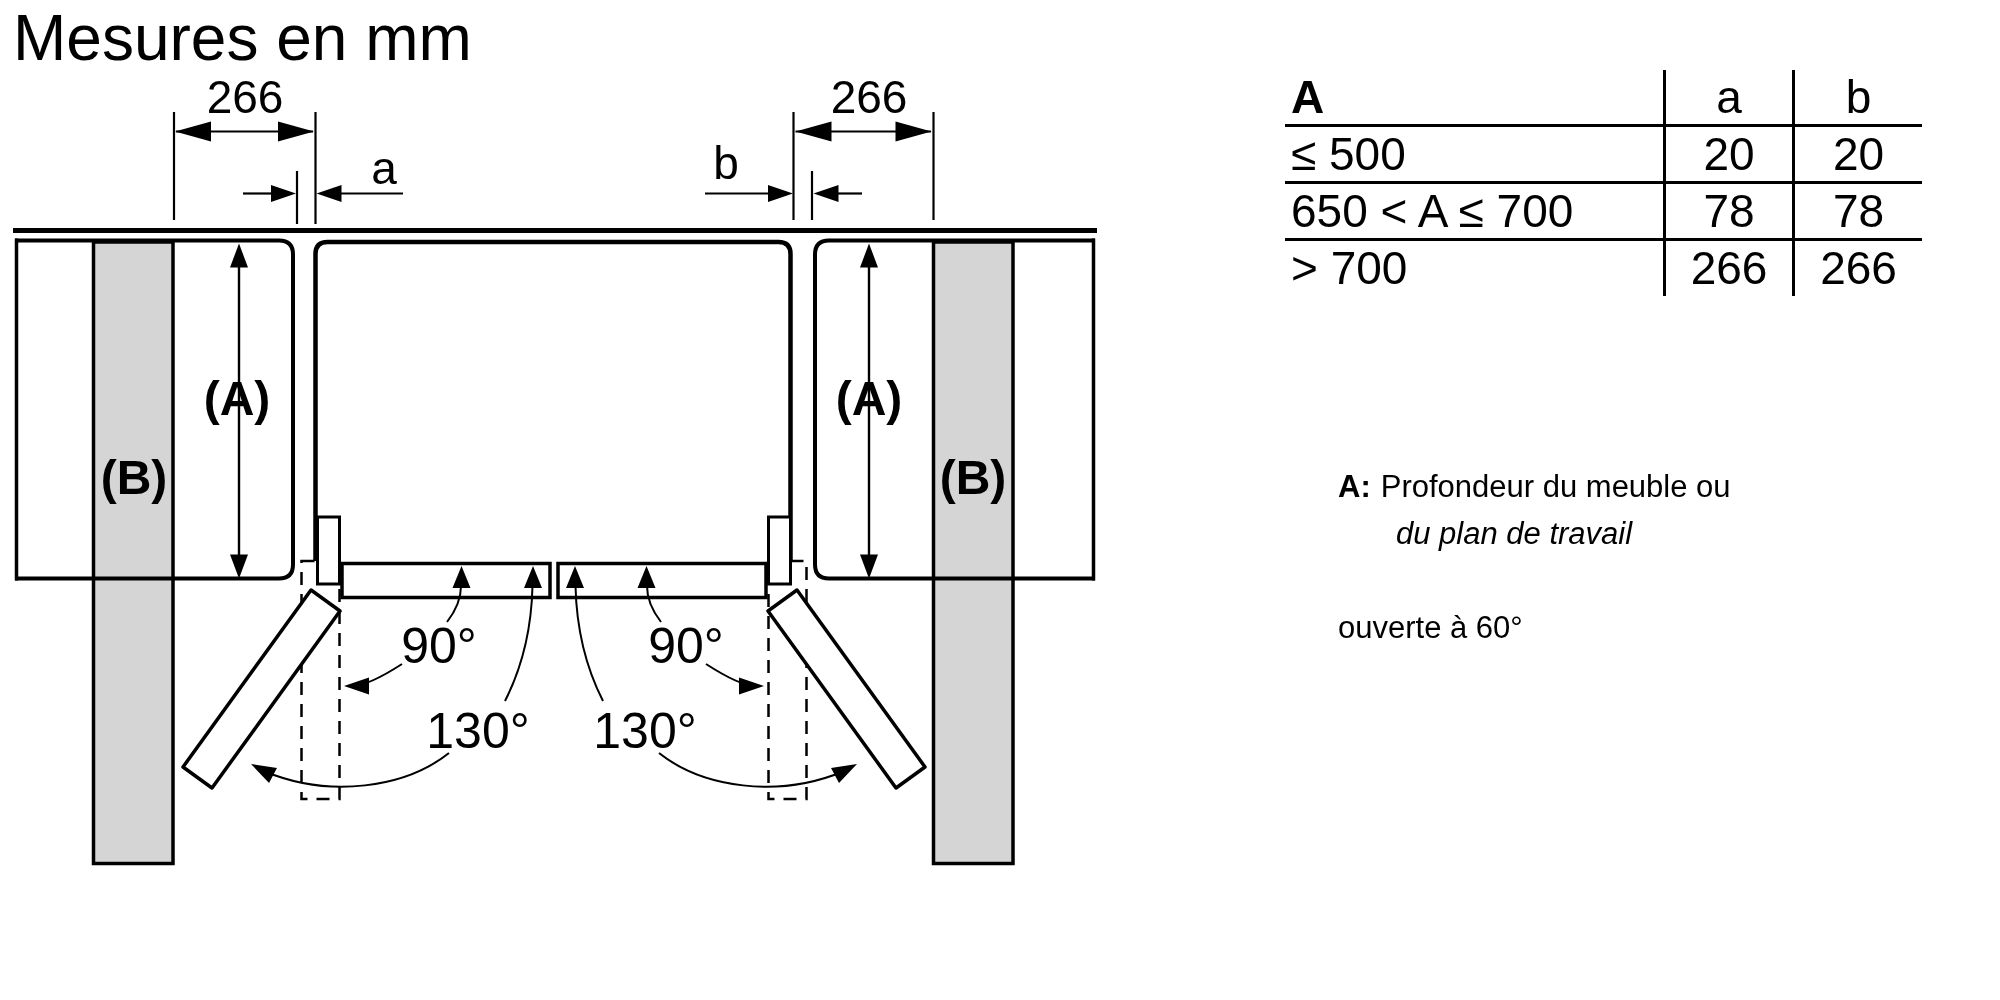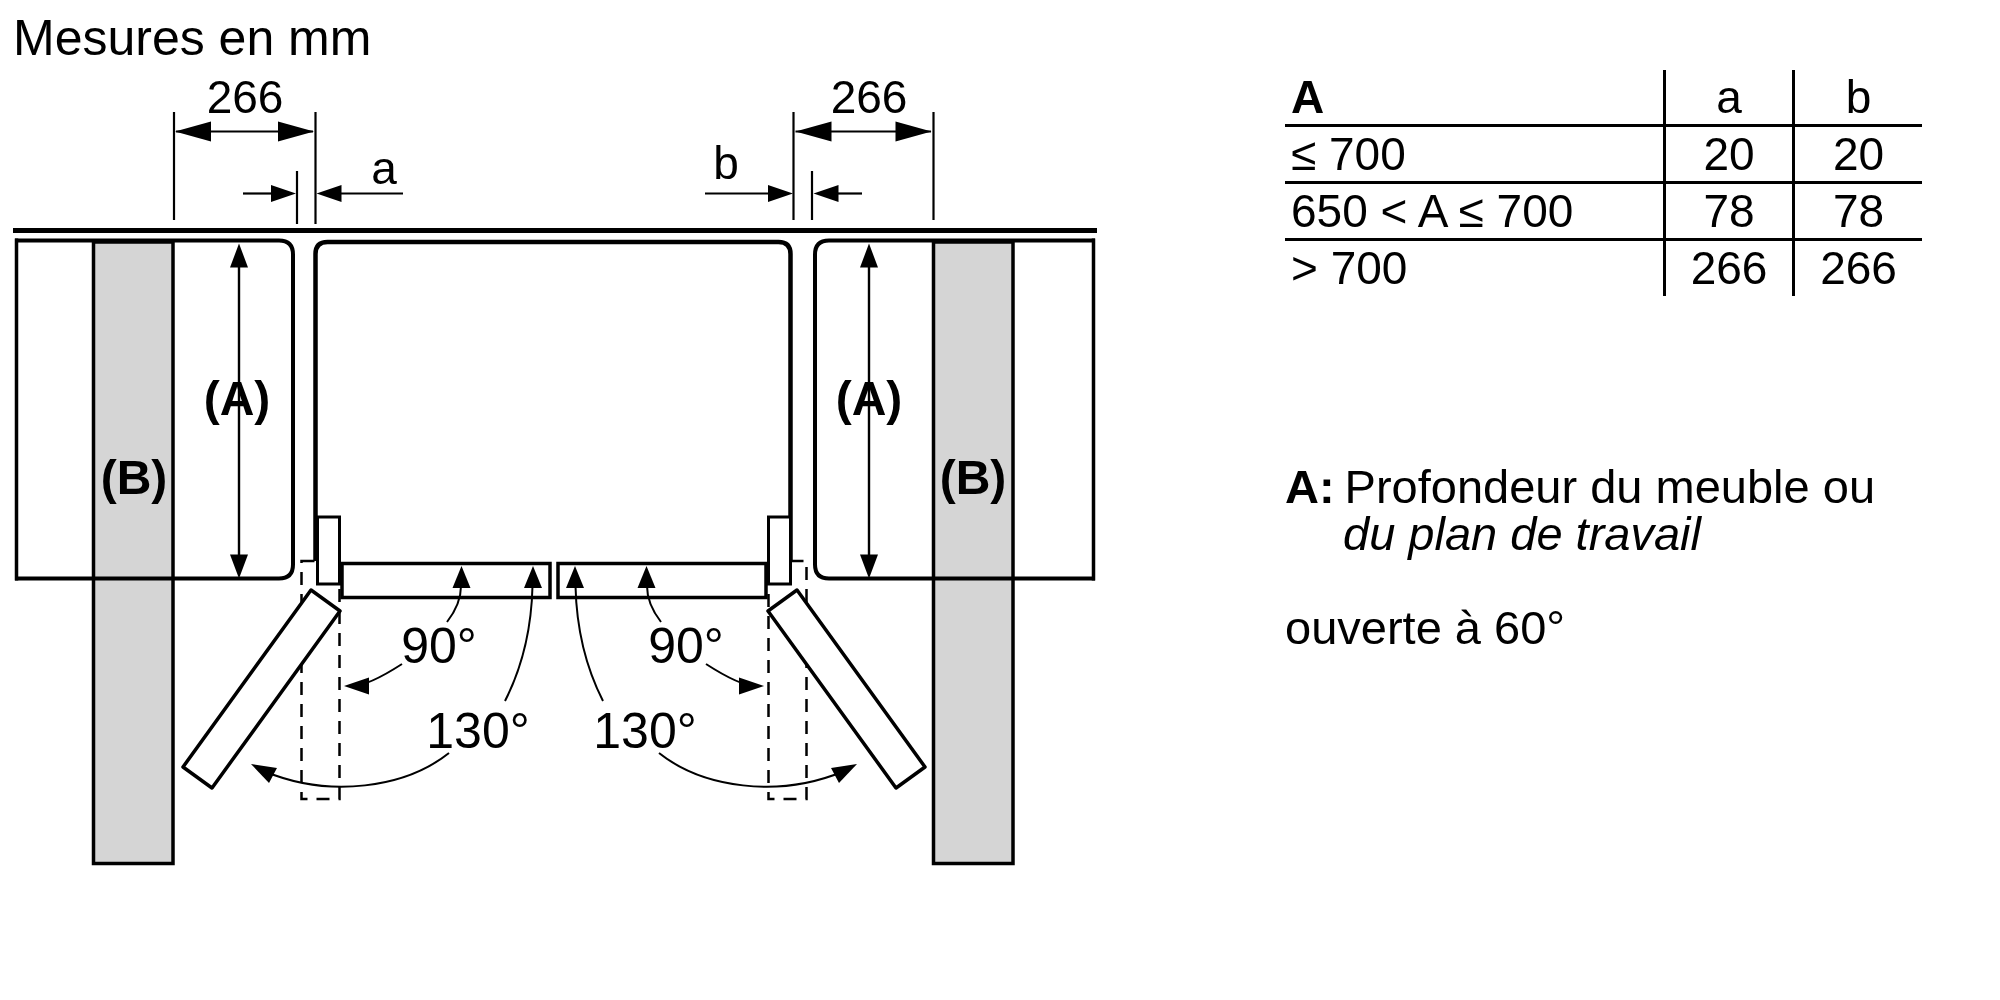--- a/index.html
+++ b/index.html
@@ -3,21 +3,21 @@
 <meta charset="utf-8">
 <style>
   html,body { margin:0; padding:0; background:#ffffff; }
   .canvas {
     position:relative; width:2000px; height:1000px; background:#ffffff;
     font-family:"Liberation Sans", sans-serif; color:#000;
     overflow:hidden;
   }
   .page-title {
     position:absolute; left:13px; top:12px;
-    font-size:50px; line-height:52px; color:#000; white-space:nowrap;
+    font-size:64px; line-height:52px; color:#000; white-space:nowrap;
   }
   svg.diagram { position:absolute; left:0; top:0; }
   svg text { font-family:"Liberation Sans", sans-serif; fill:#000; }
 
   
   .clearance-table {
     position:absolute; left:1285px; top:70px;
     border-collapse:collapse; table-layout:fixed;
     font-size:46px; color:#000;
   }
@@ -25,21 +25,21 @@
   .clearance-table .c1 { width:372px; text-align:left; padding-left:6px; }
   .clearance-table .c2 { width:126px; text-align:center; border-left:3px solid #000; }
   .clearance-table .c3 { width:127px; text-align:center; border-left:3px solid #000; }
   .clearance-table tr { height:56px; }
   .clearance-table tr.hdr { height:55px; }
   .clearance-table tr.hdr th { font-weight:normal; }
   .clearance-table tr.hdr .c1 { font-weight:bold; }
   .clearance-table tr.hdr, .clearance-table tr.rb { border-bottom:3px solid #000; }
 
   
-  .notes { position:absolute; left:1285px; top:463px; font-size:47px; color:#000; }
+  .notes { position:absolute; left:1338px; top:463px; font-size:31px; color:#000; }
   .nline { height:47px; line-height:47px; white-space:nowrap; }
   .nline .bold { font-weight:bold; margin-right:10px; }
   .nline.indent { padding-left:58px;font-style:italic; }
   .nline.spacer { height:47px; }
 </style>
 </head>
 <body>
 
 <div class="canvas">
 
@@ -135,21 +135,21 @@
   </svg>
 
   <table class="clearance-table">
     <tbody>
         <tr class="hdr">
       <th class="c1">A</th>
       <th class="c2">a</th>
       <th class="c3">b</th>
     </tr>
     <tr class="rb">
-      <td class="c1">≤ 700</td>
+      <td class="c1">≤ 500</td>
       <td class="c2">20</td>
       <td class="c3">20</td>
     </tr>
     <tr class="rb">
       <td class="c1">650 &lt; A ≤ 700</td>
       <td class="c2">78</td>
       <td class="c3">78</td>
     </tr>
     <tr>
       <td class="c1">&gt; 700</td>

